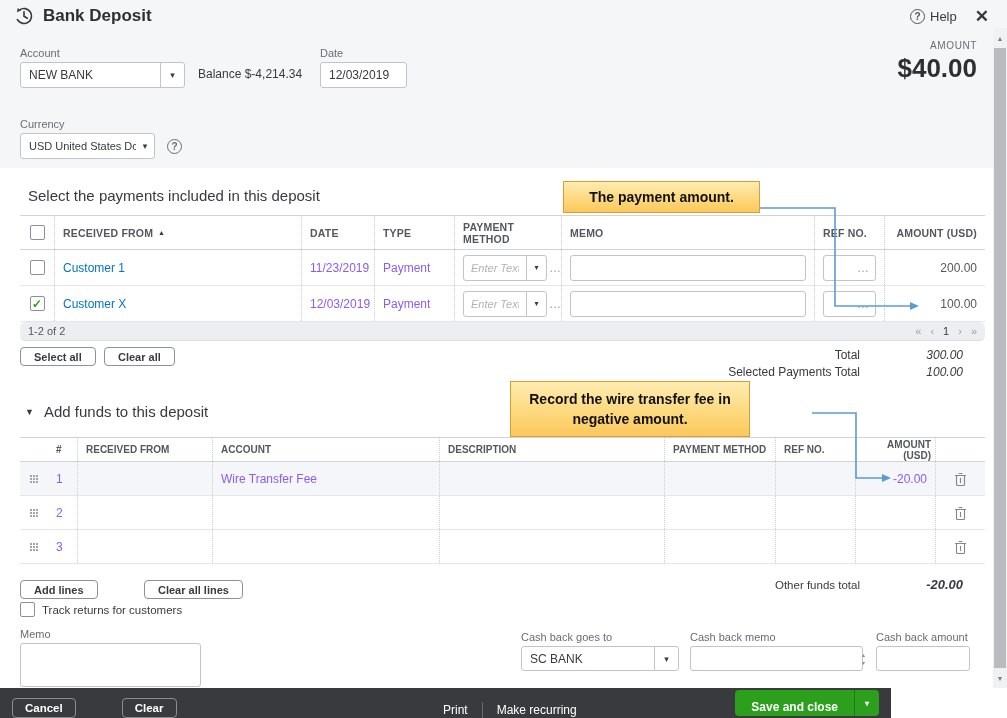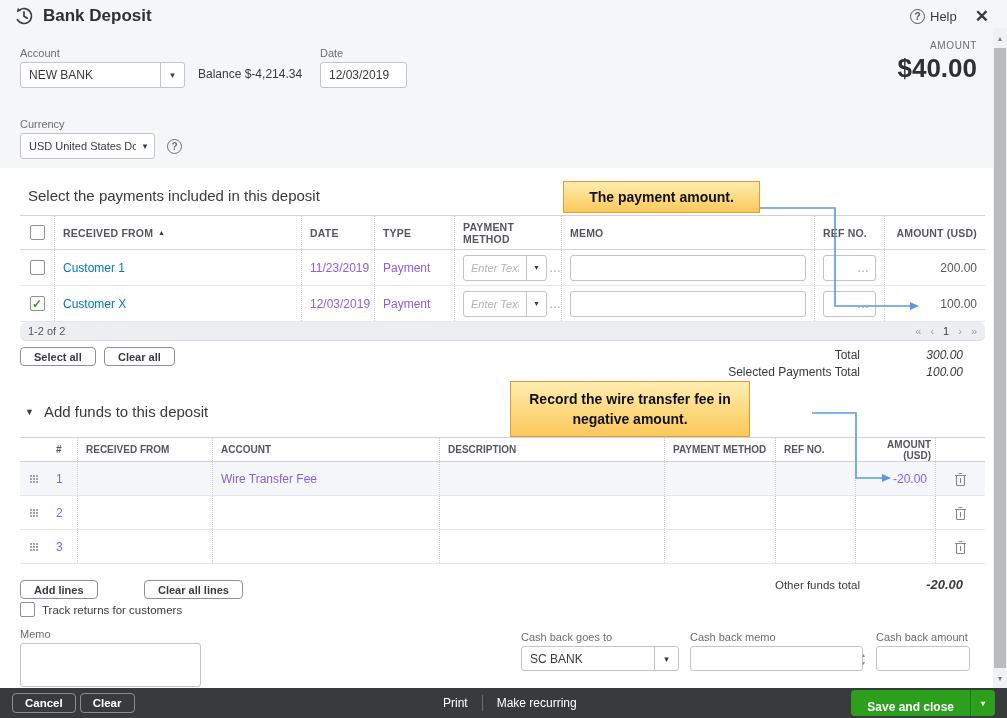--- a/index.html
+++ b/index.html
@@ -98,22 +98,22 @@
   .connectors{ position:absolute; left:0; top:0; z-index:5; pointer-events:none; }
 
   
   .sbar{ position:absolute; right:0; top:28px; width:14px; height:660px; background:#f0f1f3; z-index:2; }
   .sbar .sarrow{ position:absolute; left:0; width:14px; height:16px; display:flex; align-items:center; justify-content:center;
                  font-size:7px; color:#7d7f85; cursor:pointer; }
   .sbar .up{ top:2px; } .sbar .dn{ bottom:2px; }
   .sbar .thumb{ position:absolute; left:1px; top:20px; width:12px; height:620px; background:#b9bbbf; cursor:pointer; }
 
   
-  .footer{ position:absolute; left:0; bottom:0; width:1007px; height:30px; background:#393a3d; z-index:10;
-           display:flex; align-items:center; }
+  .footer{ position:absolute; left:0; bottom:0; width:891px; height:30px; background:#393a3d; z-index:10;
+           display:flex; align-items:flex-end;gap:42px; }
   .fbtn{ height:20px; border:1px solid #8a8c90; border-radius:4px; color:#fff; font-size:11.5px; font-weight:bold;
          display:flex; align-items:center; justify-content:center; padding:0 12px; background:transparent; cursor:pointer; }
   .fmid{ position:absolute; left:443px; display:flex; align-items:center; gap:14px; color:#fff; font-size:12px; }
   .fdivider{ width:1px; height:16px; background:#6b6c72; }
   .savebtn{ position:absolute; right:12px; top:2px; height:26px; background:#2ca01c; border-radius:4px; display:flex; align-items:stretch; color:#fff; font-size:12px; font-weight:bold; cursor:pointer; overflow:hidden;}
   .savebtn .main{ display:flex; align-items:center; padding:17px 16px; }
   .savebtn .caret{ width:25px; display:flex; align-items:center; justify-content:center; border-left:1px solid rgba(0,0,0,.25); font-size:8px; }
 </style>
 </head>
 <body>

